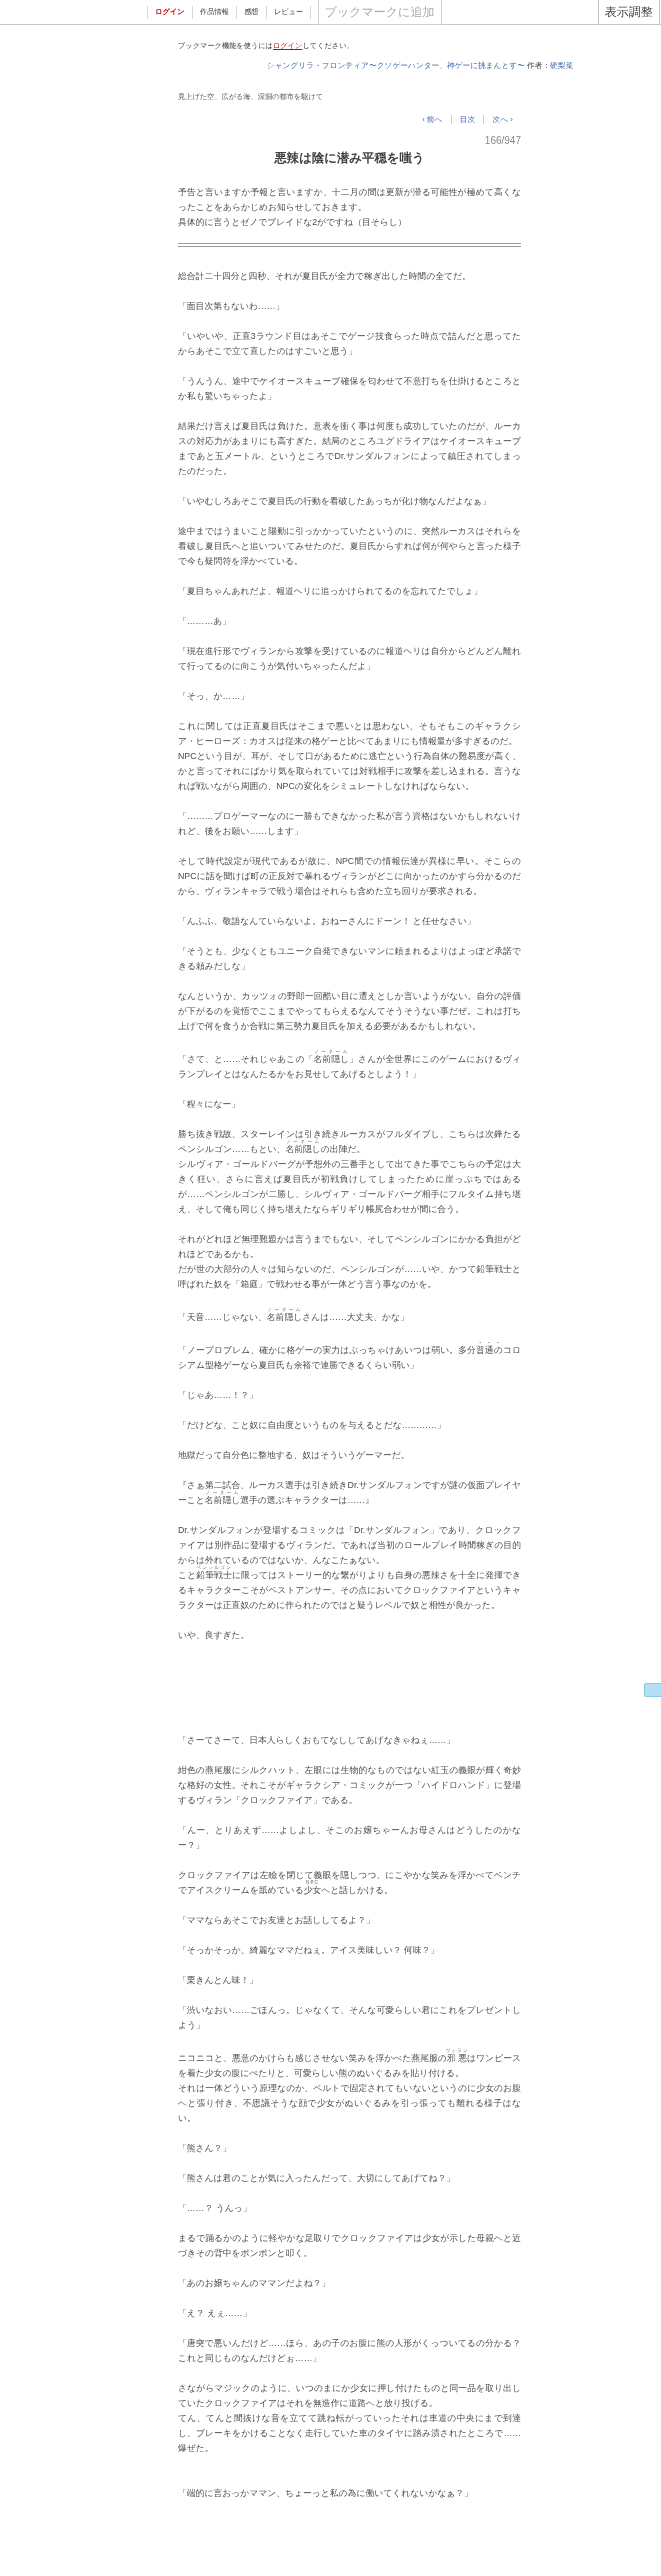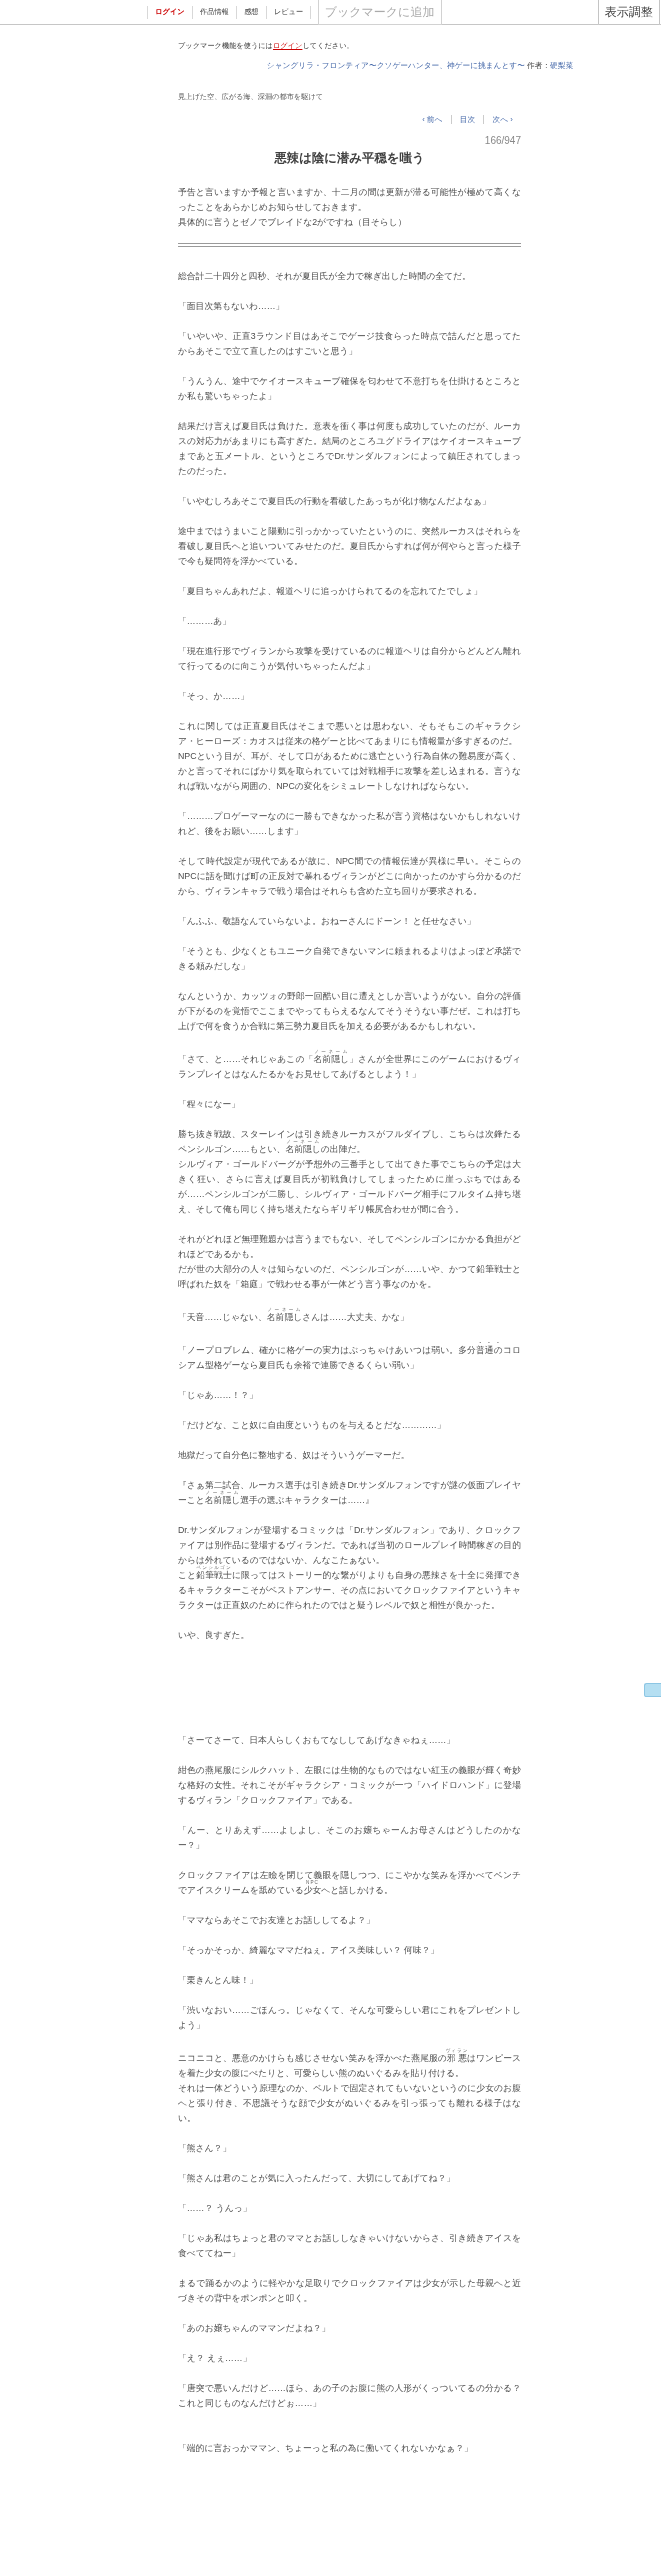--- a/index.html
+++ b/index.html
@@ -113,24 +113,24 @@
       <p>「んー、とりあえず……よしよし、そこのお嬢ちゃーんお母さんはどうしたのかなー？」</p>
       <p>クロックファイアは左瞼を閉じて義眼を隠しつつ、にこやかな笑みを浮かべてベンチでアイスクリームを舐めている<ruby>少女<rt>NPC</rt></ruby>へと話しかける。</p>
       <p>「ママならあそこでお友達とお話ししてるよ？」</p>
       <p>「そっかそっか、綺麗なママだねぇ。アイス美味しい？ 何味？」</p>
       <p>「栗きんとん味！」</p>
       <p>「渋いなおい……ごほんっ。じゃなくて、そんな可愛らしい君にこれをプレゼントしよう」</p>
       <p>ニコニコと、悪意のかけらも感じさせない笑みを浮かべた燕尾服の<ruby>邪悪<rt>ヴィラン</rt></ruby>はワンピースを着た少女の腹にぺたりと、可愛らしい熊のぬいぐるみを貼り付ける。<br>それは一体どういう原理なのか、ベルトで固定されてもいないというのに少女のお腹へと張り付き、不思議そうな顔で少女がぬいぐるみを引っ張っても離れる様子はない。</p>
       <p>「熊さん？」</p>
       <p>「熊さんは君のことが気に入ったんだって、大切にしてあげてね？」</p>
       <p>「……？ うんっ」</p>
-      <p>「じゃあ私はちょっと君のママとお話ししなきゃいけないからさ、引き続きアイスを食べててねー」</p>
       <p>まるで踊るかのように軽やかな足取りでクロックファイアは少女が示した母親へと近づきその背中をポンポンと叩く。</p>
       <p>「あのお嬢ちゃんのママンだよね？」</p>
       <p>「え？ えぇ……」</p>
       <p>「唐突で悪いんだけど……ほら、あの子のお腹に熊の人形がくっついてるの分かる？ これと同じものなんだけどぉ……」</p>
+      <p>さながらマジックのように、いつのまにか少女に押し付けたものと同一品を取り出していたクロックファイアはそれを無造作に道路へと放り投げる。<br>てん、てんと間抜けな音を立てて跳ね転がっていったそれは車道の中央にまで到達し、ブレーキをかけることなく走行していた車のタイヤに踏み潰されたところで……爆ぜた。</p>
       <div class="scene-gap" style="height: 15px;"></div>
       <p>「端的に言おっかママン、ちょーっと私の為に働いてくれないかなぁ？」</p>
     </div>
 
   <div class="float-widget"></div>
 </div>
 
 
 </body></html>

